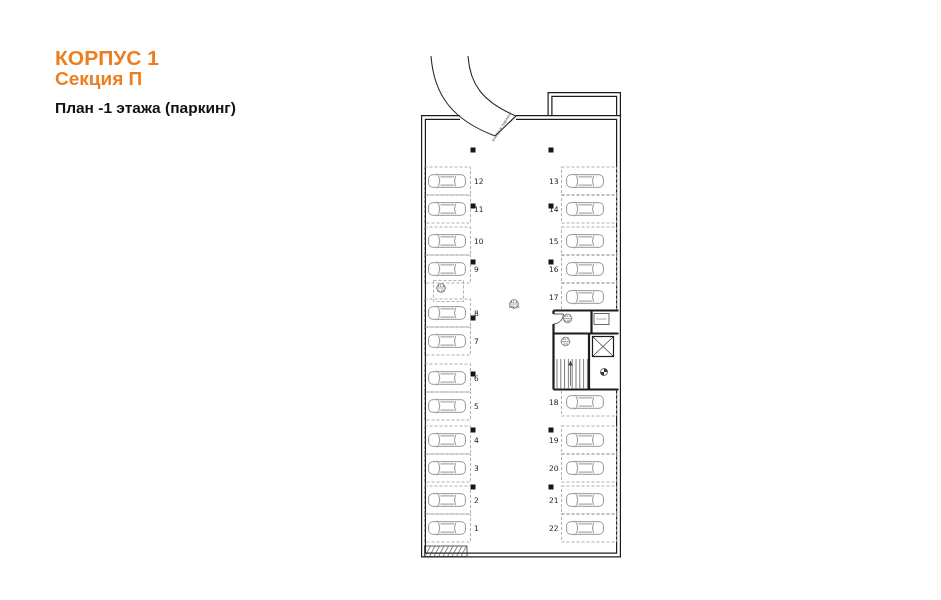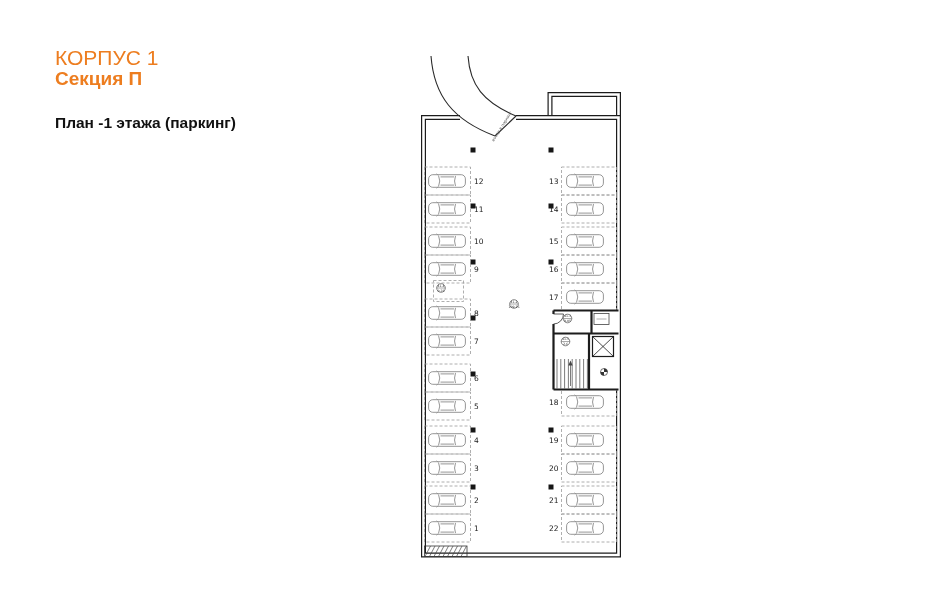--- a/index.html
+++ b/index.html
@@ -1,23 +1,23 @@
 <!DOCTYPE html>
 <html><head>
 <meta charset="utf-8">
 <style>
   html,body { margin:0; padding:0; }
   body {
     width:941px; height:600px; position:relative; overflow:hidden;
     background:#ffffff; font-family:"Liberation Sans", sans-serif;
   }
   .titles { position:absolute; left:55px; top:46px; }
-  .t1 { color:#ED7D1F; font-weight:normal; font-size:21px; line-height:1.1; }
+  .t1 { color:#ED7D1F; font-weight:bold; font-size:21px; line-height:1.1; }
   .t2 { color:#ED7D1F; font-weight:bold; font-size:19px; line-height:1.1; }
-  .t3 { color:#111111; font-weight:bold; font-size:15.5px; line-height:1.1; margin-top:24px; }
+  .t3 { color:#111111; font-weight:bold; font-size:15.5px; line-height:1.1; margin-top:9px; }
 
   svg.plan { position:absolute; left:0; top:0; }
 
   .wallA { fill:#ffffff; stroke:#1c1c1c; stroke-width:5; }
   .wallB { fill:none; stroke:#ffffff; stroke-width:2.6; }
   .thinwall { fill:none; stroke:#1c1c1c; stroke-width:2.2; }
   .ramp { fill:none; stroke:#2a2a2a; stroke-width:1.1; }
   .bay  { fill:none; stroke:#9a9a9a; stroke-width:0.8; stroke-dasharray:3 2; }
   .num  { font:7.5px "DejaVu Sans", sans-serif; fill:#1a1a1a; }
   .col  { fill:#161616; }

